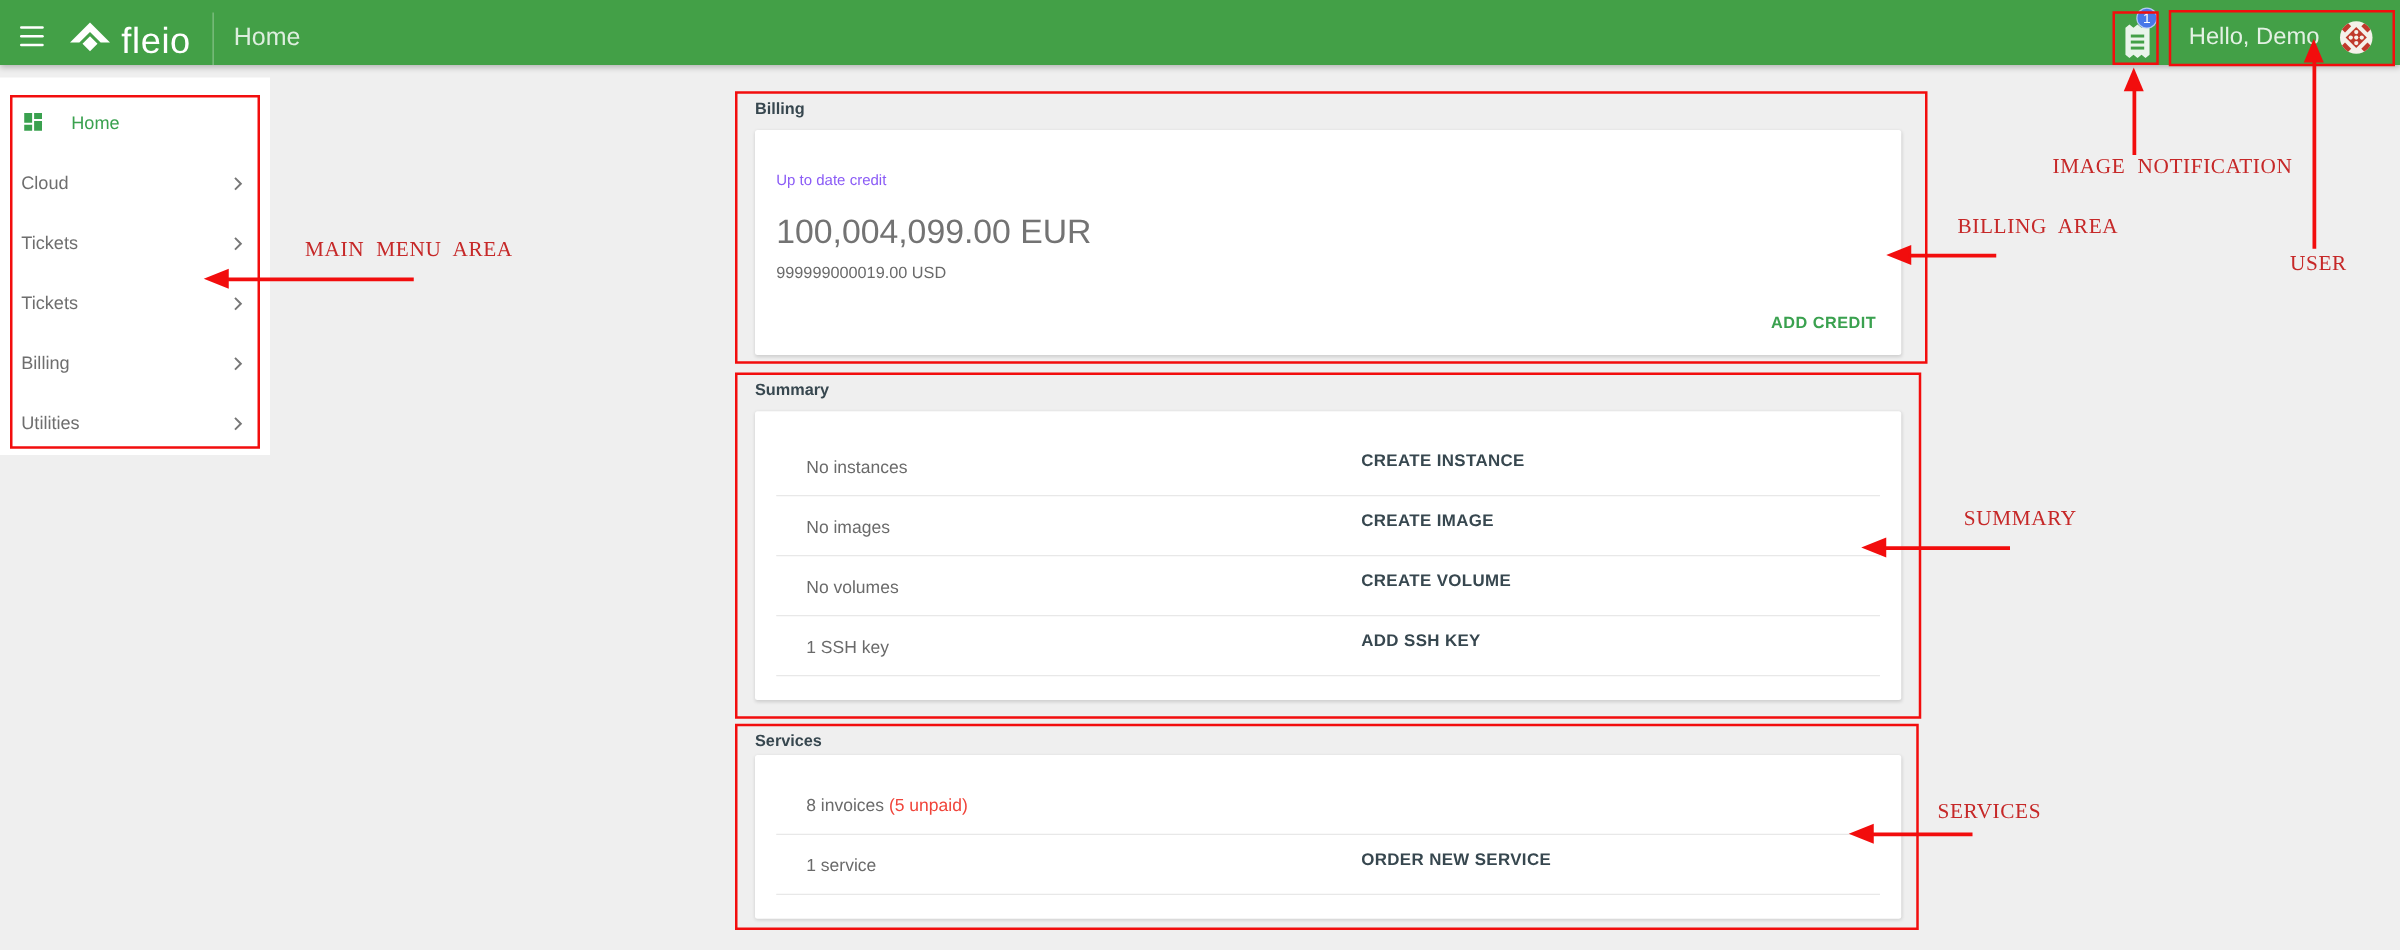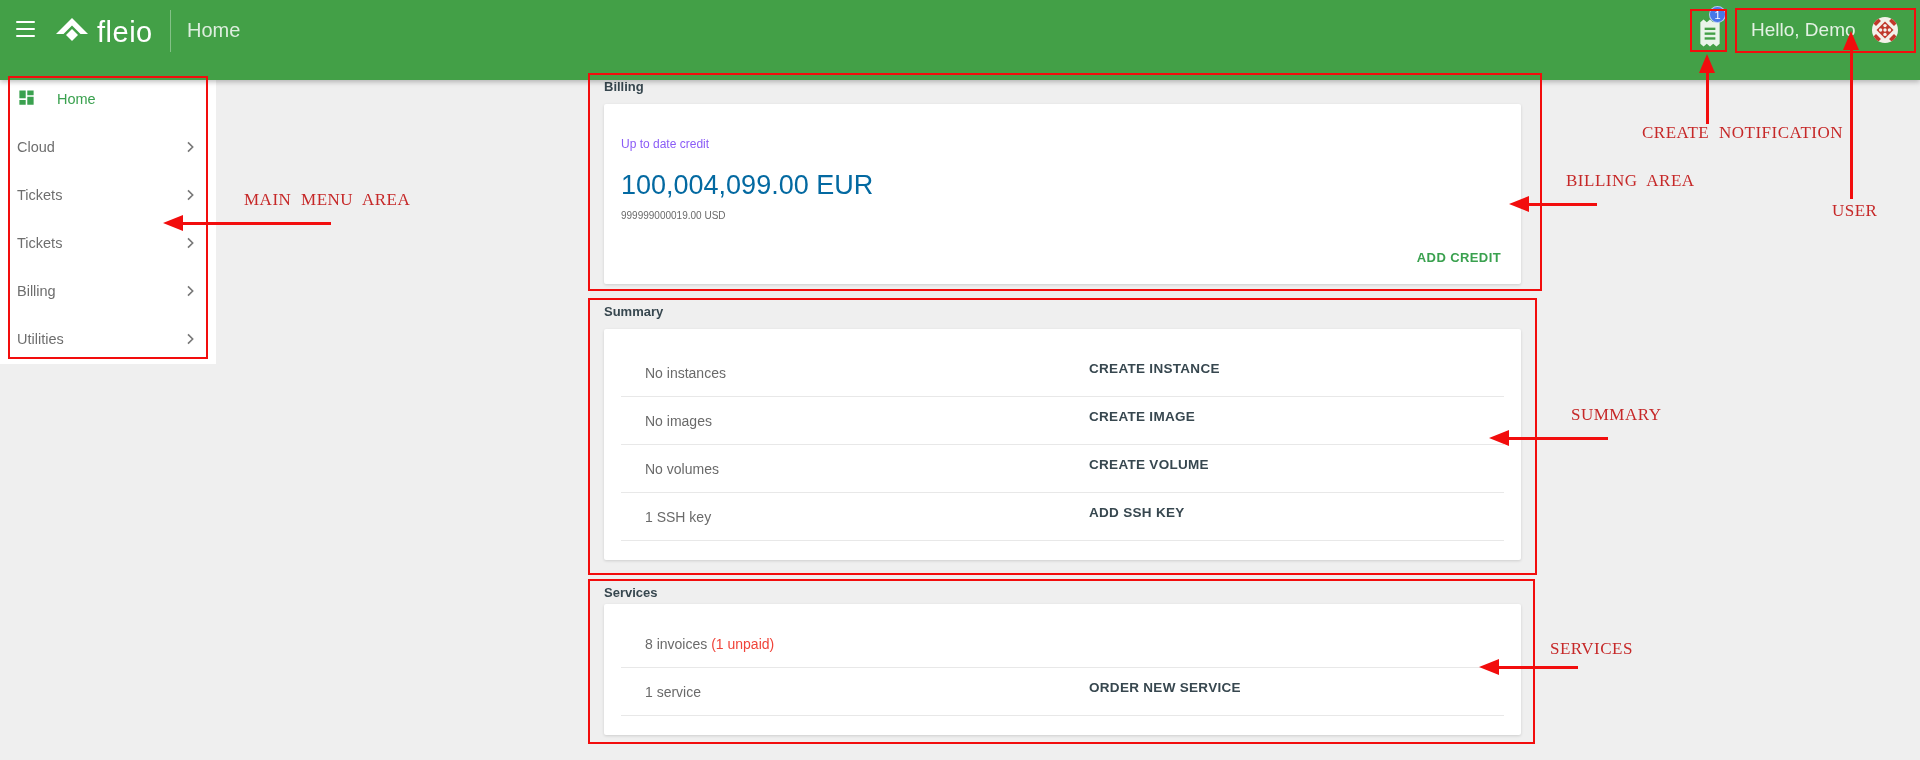--- a/index.html
+++ b/index.html
@@ -10,21 +10,21 @@
     --badge-blue:#4878e8;
     --unpaid-red:#f0443a;
     --action-dark:#37474f;
     --divider:#e8e8e8;
   }
   *{margin:0;padding:0;box-sizing:border-box;}
   body{background:#555;font-family:"Liberation Sans",sans-serif;}
   #app{position:relative;width:1920px;height:760px;background:#efefef;overflow:hidden;}
 
   
-  .header{position:absolute;left:0;top:0;width:1920px;height:80px;background:var(--header-green);
+  .header{position:absolute;left:0;top:0;width:1920px;height:52px;background:var(--header-green);
     box-shadow:0 2px 5px rgba(0,0,0,.25);z-index:3;}
   .hamburger{position:absolute;left:16px;top:21px;width:19px;height:20px;cursor:pointer;}
   .hamburger span{display:block;width:19px;height:2.4px;background:#fff;border-radius:1px;margin-bottom:4.4px;}
   .logo{position:absolute;left:54px;top:14px;display:flex;align-items:center;cursor:pointer;}
   .brand{font-size:29px;color:#fff;font-weight:400;letter-spacing:.5px;margin-left:7px;line-height:34px;}
   .hdr-divider{position:absolute;left:170px;top:10px;width:1px;height:42px;background:rgba(255,255,255,.35);}
   .page-title{position:absolute;left:187px;top:19px;font-size:20px;color:rgba(255,255,255,.82);font-weight:400;}
   .ticket-btn{position:absolute;left:1697px;top:18px;width:30px;height:30px;cursor:pointer;}
   .badge{position:absolute;left:1709px;top:6px;width:17px;height:17px;border-radius:50%;
     background:var(--badge-blue);color:#fff;font-size:11px;line-height:17px;text-align:center;border:1px solid rgba(255,255,255,.6);}
@@ -37,22 +37,22 @@
   .side-item .lbl{white-space:nowrap;}
   .side-item.active{color:var(--accent-green);}
   .side-item.active .lbl{margin-left:21px;}
   .chev{margin-left:auto;width:16px;height:16px;flex:0 0 16px;}
 
   
   .section-title{position:absolute;font-size:13px;font-weight:700;color:var(--action-dark);}
   .card{position:absolute;background:#fff;border-radius:2px;box-shadow:0 1px 3px rgba(0,0,0,.14);}
   .card-billing{left:604px;top:104px;width:917px;height:180px;padding:33px 0 0 17px;}
   .credit-label{font-size:12px;color:#8b5cf6;}
-  .credit-primary{margin-top:19px;font-size:27px;color:#0369a1;font-weight:400;}
-  .credit-secondary{margin-top:9px;font-size:10px;color:#6a6a6a;}
+  .credit-primary{margin-top:19px;font-size:27px;color:#737373;font-weight:400;}
+  .credit-secondary{margin-top:9px;font-size:13px;color:#6a6a6a;}
   .add-credit{position:absolute;right:12px;bottom:13px;font-size:13px;font-weight:700;color:var(--accent-green);
     letter-spacing:.4px;cursor:pointer;padding:6px 8px;margin-left:40px;}
   .card-summary{left:604px;top:329px;width:917px;height:231px;padding-top:20px;}
   .card-services{left:604px;top:604px;width:917px;height:131px;padding-top:16px;}
   .c-row{position:relative;height:48px;margin:0 17px;border-bottom:1px solid var(--divider);}
   .c-row .row-label{position:absolute;left:24px;top:16px;font-size:14px;color:#6a6a6a;}
   .c-row .row-action{position:absolute;left:468px;top:12px;font-size:13.5px;font-weight:700;
     color:var(--action-dark);letter-spacing:.3px;cursor:pointer;}
   .unpaid{color:var(--unpaid-red);}
 
@@ -209,21 +209,21 @@
       <span class="row-label">1 SSH key</span>
       <span class="row-action">ADD SSH KEY</span>
     </div>
   </div>
 
   <div class="section-title" style="left:604px;top:585px;">Services</div>
   <div class="card card-services">
     <div class="c-row">
       <span class="row-label">
         <span>8 invoices</span>
-        <span class="unpaid">(1 unpaid)</span>
+        <span class="unpaid">(5 unpaid)</span>
       </span>
     </div>
     <div class="c-row">
       <span class="row-label">1 service</span>
       <span class="row-action">ORDER NEW SERVICE</span>
     </div>
   </div>
 
   <div class="anno anno-box" style="left:8px;top:76px;width:200px;height:283px;"></div>
   <div class="anno anno-box" style="left:588px;top:73px;width:954px;height:218px;"></div>
@@ -249,21 +249,21 @@
       <span class="head"></span>
       <span class="shaft"></span>
     </div>
 
   <div class="anno anno-label" style="left:1550px;top:639px;">SERVICES</div>
   <div class="anno arrow-left" style="left:1479px;top:659px;width:99px;">
       <span class="head"></span>
       <span class="shaft"></span>
     </div>
 
-  <div class="anno anno-label" style="left:1642px;top:123px;">CREATE NOTIFICATION</div>
+  <div class="anno anno-label" style="left:1642px;top:123px;">IMAGE NOTIFICATION</div>
   <div class="anno arrow-up" style="left:1699px;top:54px;height:70px;">
       <span class="head"></span>
       <span class="shaft"></span>
     </div>
 
   <div class="anno anno-label" style="left:1832px;top:201px;">USER</div>
   <div class="anno arrow-up" style="left:1843px;top:31px;height:168px;">
       <span class="head"></span>
       <span class="shaft"></span>
     </div>

